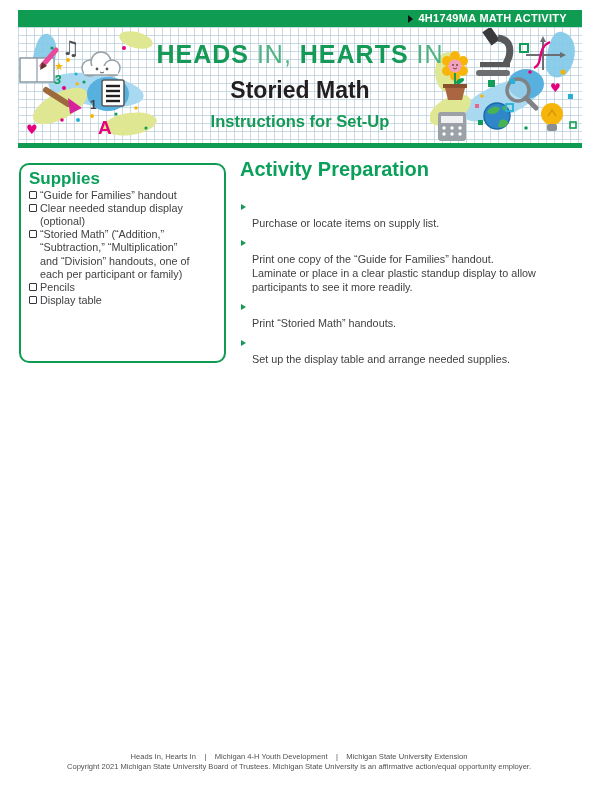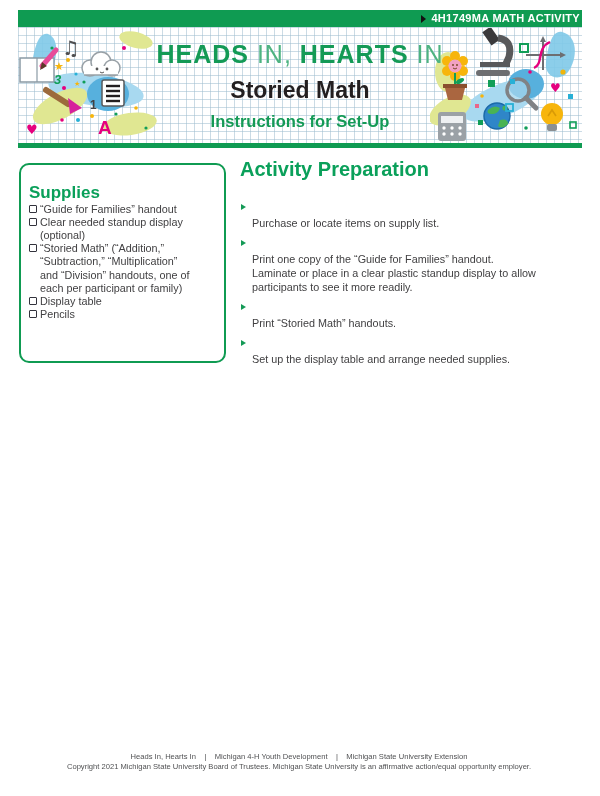--- a/index.html
+++ b/index.html
@@ -1,21 +1,21 @@
 <!DOCTYPE html>
 <html><head>
 <meta charset="utf-8">
 <style>
   html,body{margin:0;padding:0;background:#ffffff;}
   body{width:600px;height:796px;font-family:"Liberation Sans",sans-serif;position:relative;overflow:hidden;}
   .page{position:absolute;inset:0;background:#fff;}
 
   
   .topbar{position:absolute;left:18px;top:10px;width:564px;height:17px;background:#0f9b52;
-          display:flex;align-items:center;justify-content:flex-end;box-sizing:border-box;padding-right:2px;}
+          display:flex;align-items:center;justify-content:flex-end;box-sizing:border-box;padding-right:15px;}
   .topbar-arrow{width:0;height:0;border-left:5px solid #111111;border-top:4px solid transparent;
           border-bottom:4px solid transparent;margin-right:5px;}
   .topbar-label{color:#ffffff;font-weight:700;font-size:11px;letter-spacing:.3px;line-height:1;}
 
   
   .banner{position:absolute;left:18px;top:27px;width:564px;height:116px;background-color:#ffffff;
           background-image:linear-gradient(rgba(160,190,208,.55) 1px,transparent 1px),
                            linear-gradient(90deg,rgba(160,190,208,.55) 1px,transparent 1px);
           background-size:8px 8px;overflow:hidden;}
   .banner-bar{position:absolute;left:18px;top:143px;width:564px;height:5px;background:#0f9b52;}
@@ -26,21 +26,21 @@
           font-size:25px;font-weight:800;letter-spacing:1px;line-height:1;white-space:nowrap;}
   .t-bold{color:#149a56;}
   .t-light{color:#4db381;font-weight:500;}
   .title-sub{position:absolute;left:120px;right:120px;top:52px;text-align:center;
           font-size:23px;font-weight:800;color:#231f20;line-height:1;}
   .title-tag{position:absolute;left:120px;right:120px;top:86px;text-align:center;
           font-size:16.5px;font-weight:700;color:#149a56;line-height:1;}
 
   
   .supplies{position:absolute;left:19px;top:163px;width:207px;height:200px;border:2px solid #0f9b52;
-          border-radius:10px;box-sizing:border-box;padding:19px 8px 8px 8px;background:#fff;}
+          border-radius:10px;box-sizing:border-box;padding:5px 8px 8px 8px;background:#fff;}
   .supplies-heading{margin:0;font-size:17px;font-weight:800;color:#0aa05a;line-height:1.1;}
   .supply-item{display:flex;align-items:flex-start;margin-top:0;font-size:10.8px;color:#414042;line-height:1.22;}
   .checkbox{flex:0 0 auto;width:6px;height:6px;border:1.4px solid #33333d;border-radius:1px;margin:2px 3px 0 0;}
   .supply-text{white-space:pre-line;}
 
   
   .activity{position:absolute;left:240px;top:158px;width:342px;}
   .activity-heading{margin:0 0 20px 0;font-size:20px;font-weight:700;color:#0aa05a;line-height:1.1;}
   .prep-item{display:flex;align-items:flex-start;margin-top:6px;font-size:10.8px;color:#414042;line-height:1.3;}
   .tri{flex:0 0 auto;width:0;height:0;border-left:5px solid #149a56;border-top:3.5px solid transparent;
@@ -245,25 +245,25 @@
     </div>
     <div class="supply-item">
       <span class="checkbox"></span>
       <span class="supply-text">“Storied Math” (“Addition,”
 “Subtraction,” “Multiplication”
 and “Division” handouts, one of
 each per participant or family)</span>
     </div>
     <div class="supply-item">
       <span class="checkbox"></span>
+      <span class="supply-text">Pencils</span>
+    </div>
+    <div class="supply-item">
+      <span class="checkbox"></span>
       <span class="supply-text">Display table</span>
-    </div>
-    <div class="supply-item">
-      <span class="checkbox"></span>
-      <span class="supply-text">Pencils</span>
     </div>
   </div>
 
   <div class="activity">
     <h2 class="activity-heading">Activity Preparation</h2>
     <div class="prep-item">
       <span class="tri"></span>
       <span class="prep-text">Purchase or locate items on supply list.</span>
     </div>
     <div class="prep-item">

